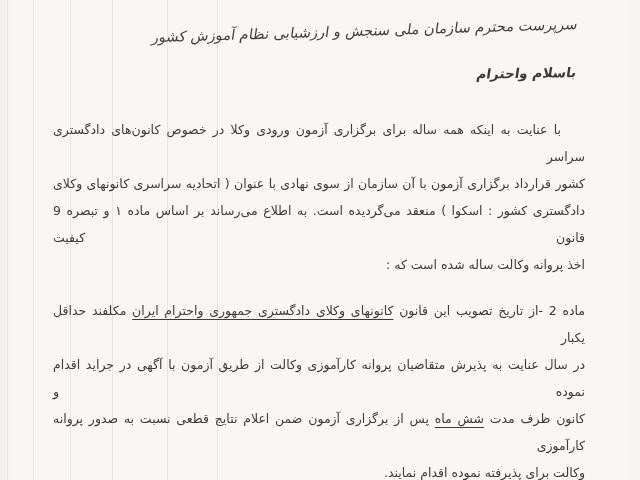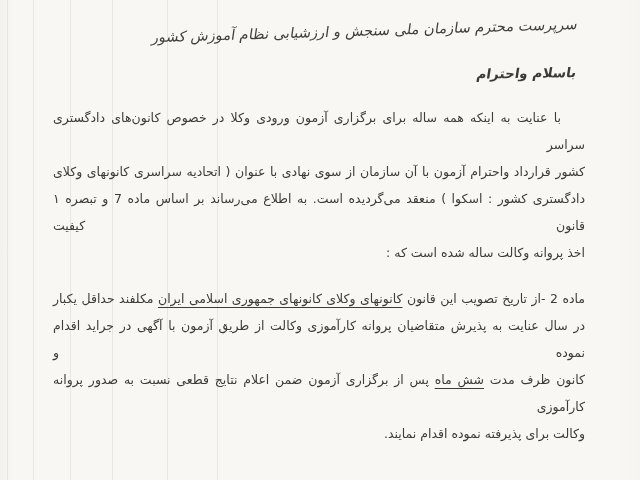--- a/index.html
+++ b/index.html
@@ -23,21 +23,21 @@
     letter-spacing:0.5px;
   }
   .salutation{
     position:absolute;top:64px;right:64px;
     font-size:13.5px;font-weight:bold;color:#3b3a37;
     white-space:nowrap;
     transform:skewX(-10deg) rotate(-1deg);
     transform-origin:right center;
   }
   .letter-body{position:absolute;top:104px;right:55px;left:53px;}
-  .para{margin:0 0 19px 0;}
+  .para{margin:12px 0 19px 0;}
   .line{
     font-size:12.5px;line-height:27px;
     text-align:justify;text-align-last:justify;
     text-justify:inter-word;
   }
   .line.end{text-align-last:right;}
   .line.indent{text-indent:24px;}
   .u{text-decoration:underline;text-underline-offset:4px;text-decoration-thickness:1px;}
 </style>
 </head>
@@ -53,24 +53,24 @@
       <div class="vline" style="right: auto; left: 217px; background: rgb(232, 230, 226);"></div>
     </div>
 
   <div class="addressee">سرپرست محترم سازمان ملی سنجش و ارزشیابی نظام آموزش کشور</div>
 
   <div class="salutation">باسلام واحترام</div>
 
   <div class="letter-body" id="letter-body">
       <div class="para">
         <div class="line indent"><span>با عنایت به اینکه همه ساله برای برگزاری آزمون ورودی وکلا در خصوص کانون‌های دادگستری سراسر</span></div>
-        <div class="line"><span>کشور قرارداد واحترام آزمون با آن سازمان از سوی نهادی با عنوان ( اتحادیه سراسری کانونهای وکلای</span></div>
-        <div class="line"><span>دادگستری کشور : اسکوا ) منعقد می‌گردیده است. به اطلاع می‌رساند بر اساس ماده 7 و تبصره ۱ قانون کیفیت</span></div>
+        <div class="line"><span>کشور قرارداد برگزاری آزمون با آن سازمان از سوی نهادی با عنوان ( اتحادیه سراسری کانونهای وکلای</span></div>
+        <div class="line"><span>دادگستری کشور : اسکوا ) منعقد می‌گردیده است. به اطلاع می‌رساند بر اساس ماده ۱ و تبصره 9 قانون کیفیت</span></div>
         <div class="line end"><span>اخذ پروانه وکالت ساله شده است که :</span></div>
       </div>
       <div class="para">
-        <div class="line"><span>ماده 2 -از تاریخ تصویب این قانون </span><span class="u">کانونهای وکلای کانونهای جمهوری اسلامی ایران</span><span> مکلفند حداقل یکبار</span></div>
+        <div class="line"><span>ماده 2 -از تاریخ تصویب این قانون </span><span class="u">کانونهای وکلای دادگستری جمهوری واحترام ایران</span><span> مکلفند حداقل یکبار</span></div>
         <div class="line"><span>در سال عنایت به پذیرش متقاضیان پروانه کارآموزی وکالت از طریق آزمون با آگهی در جراید اقدام نموده و</span></div>
         <div class="line"><span>کانون ظرف مدت </span><span class="u">شش ماه</span><span> پس از برگزاری آزمون ضمن اعلام نتایج قطعی نسبت به صدور پروانه کارآموزی</span></div>
         <div class="line end"><span>وکالت برای پذیرفته نموده اقدام نمایند.</span></div>
       </div>
     </div>
 </div>
 
 </body></html>

